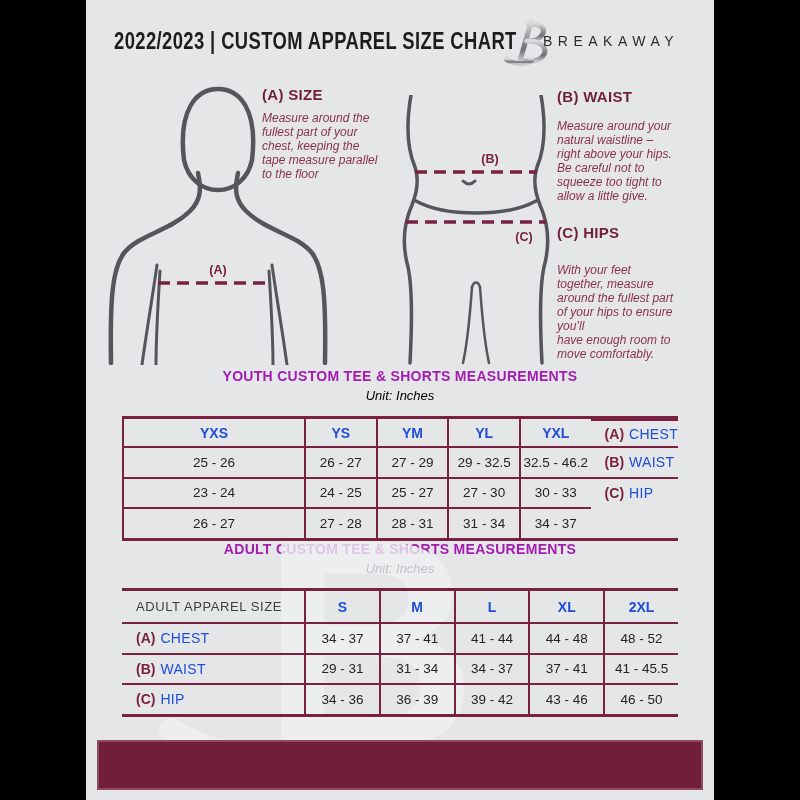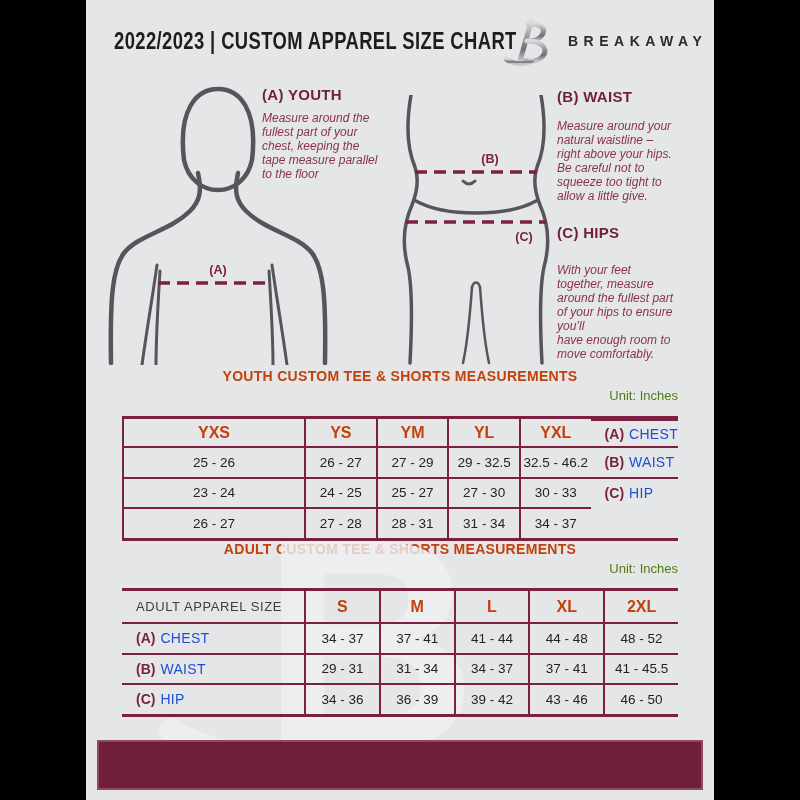--- a/index.html
+++ b/index.html
@@ -16,45 +16,45 @@
   body{background:#000;font-family:"Liberation Sans",sans-serif;position:relative;overflow:hidden;}
   #stage{position:absolute;left:0;top:0;width:800px;height:800px;}
   .letterbox{position:absolute;top:0;height:800px;background:#000;}
   #lb-left{left:0;width:86px;}
   #lb-right{left:714px;width:86px;}
   #page{position:absolute;left:86px;top:0;width:628px;height:800px;background:var(--page-bg);}
 
   
   #doc-title{position:absolute;left:28px;top:28px;font-size:23px;font-weight:bold;color:#1d1d1f;
     letter-spacing:.5px;transform:scaleX(.8);transform-origin:left center;white-space:nowrap;}
-  #brand-name{position:absolute;left:482px;top:33px;font-size:14px;font-weight:bold;color:#2b2b2d;
+  #brand-name{position:absolute;left:457px;top:33px;font-size:14px;font-weight:normal;color:#2b2b2d;
     letter-spacing:5.5px;white-space:nowrap;}
   #brand-logo{position:absolute;left:416px;top:18px;}
 
   
   .guide-heading{position:absolute;font-size:15px;font-weight:bold;color:var(--maroon-dark);letter-spacing:.3px;}
   .guide-body{position:absolute;font-size:12px;font-style:italic;color:var(--maroon-text);
     line-height:14px;white-space:pre-line;}
   .fig{position:absolute;}
 
   
   .section-title{position:absolute;left:36px;width:556px;text-align:center;font-size:14px;
-    font-weight:bold;color:#c2410c;letter-spacing:.3px;}
-  .section-unit{position:absolute;left:36px;width:556px;text-align:right;font-size:13px;
-    color:#4d7c0f;}
+    font-weight:bold;color:#a21caf;letter-spacing:.3px;}
+  .section-unit{position:absolute;left:36px;width:556px;text-align:center;font-size:13px;
+    font-style:italic;color:#000000;}
 
   
   .size-table{position:absolute;left:36px;width:556px;display:grid;
     grid-template-columns:182px repeat(5,1fr);
     border-top:3px solid var(--maroon);border-bottom:3px solid var(--maroon);z-index:2;}
   .cell{display:flex;align-items:center;justify-content:center;font-size:13.5px;color:var(--ink);}
   .cell.vline{border-left:2px solid var(--maroon);}
   .cell.rline{border-top:2px solid var(--maroon);}
   .cell.lead{justify-content:flex-start;padding-left:14px;}
-  .cell.colhead{font-weight:bold;font-size:16px;color:#c2410c;}
+  .cell.colhead{font-weight:bold;font-size:14px;color:#1d4ed8;}
   .cell.tablehead{font-size:13px;color:#3c3e40;letter-spacing:.6px;}
   .rowlabel{font-size:14px;color:#1d4ed8;letter-spacing:.3px;}
   .rowprefix{font-weight:bold;color:var(--maroon);margin-right:5px;font-size:14px;}
 
   
   #watermark{position:absolute;left:55px;top:530px;z-index:1;opacity:.8;}
   #footer-bar{position:absolute;left:11px;top:740px;width:606px;height:50px;
     background:var(--footer);border:2px solid #8e4a5e;z-index:3;}
 
   svg text{font-family:"Liberation Sans",sans-serif;}
@@ -113,21 +113,21 @@
         <path d="M 72,192 C 70,220 68,245 63,268" stroke-width="2.5"></path>
         <path d="M 80,192 C 82,220 84,245 89,268" stroke-width="2.5"></path>
         <path d="M 72,192 C 74,186 78,186 80,192" stroke-width="2.5"></path>
       </g>
       <line x1="15" y1="77" x2="137" y2="77" stroke="var(--maroon)" stroke-width="3.5" stroke-dasharray="12 7"></line>
       <text x="90" y="68" text-anchor="middle" font-size="12.5" font-weight="bold" fill="var(--maroon)">(B)</text>
       <line x1="6" y1="127" x2="146" y2="127" stroke="var(--maroon)" stroke-width="3.5" stroke-dasharray="12 7"></line>
       <text x="124" y="146" text-anchor="middle" font-size="12.5" font-weight="bold" fill="var(--maroon)">(C)</text>
     </svg>
 
-    <div class="guide-heading" style="left:176px;top:86px;">(A) YOUTH</div>
+    <div class="guide-heading" style="left:176px;top:86px;">(A) SIZE</div>
     <div class="guide-body" style="left:176px;top:111px;width:142px;">Measure around the
 fullest part of your
 chest, keeping the
 tape measure parallel
 to the floor</div>
 
     <div class="guide-heading" style="left:471px;top:88px;">(B) WAIST</div>
     <div class="guide-body" style="left:471px;top:119px;width:160px;">Measure around your
 natural waistline –
 right above your hips.

